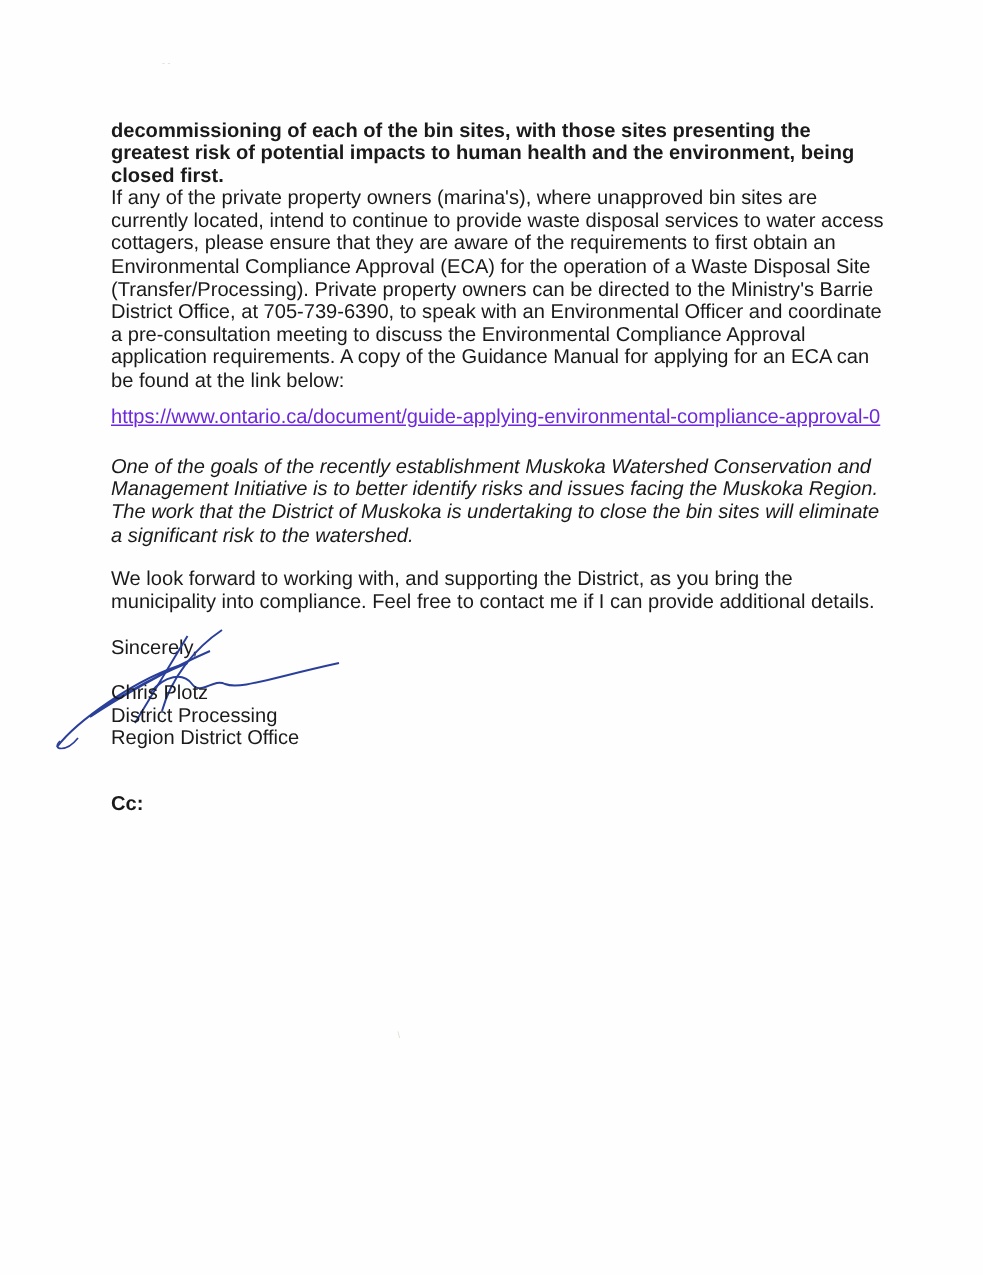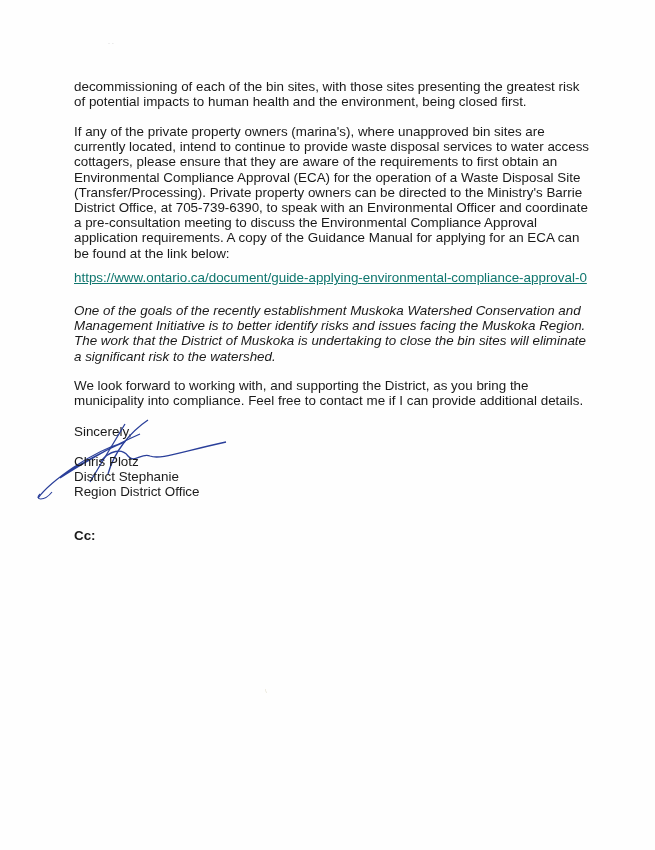--- a/index.html
+++ b/index.html
@@ -6,37 +6,37 @@
   body {
     width: 655px; height: 850px; position: relative; overflow: hidden;
     font-family: "Liberation Sans", sans-serif;
     color: #1a1a1a;
   }
   .page { position: absolute; left: 0; top: 0; width: 655px; height: 850px; background: #fefefe; }
   .para {
     position: absolute; left: 74px; width: 520px;
     font-size: 13.4px; line-height: 15.2px; margin: 0;
   }
-  .link { color: #0f766e; text-decoration: underline; margin-top: 36px; }
+  .link { color: #6d28d9; text-decoration: underline; margin-top: 36px; }
   .mark { position: absolute; color: #d8d8d8; font-size: 6px; }
   .sig-block { position: absolute; left: 74px; top: 454px; font-size: 13.4px; line-height: 15.2px; }
   .cc { position: absolute; left: 74px; top: 528px; font-size: 13.4px; line-height: 15.2px; }
   .cc-label { position: absolute; left: 0; top: 0; font-weight: bold; }
   .cc-list { position: absolute; left: 34px; top: 0; white-space: nowrap; }
   .signature { position: absolute; left: 30px; top: 412px; width: 210px; height: 90px; }
   .sincerely { position: absolute; left: 74px; top: 424px; font-size: 13.4px; }
 </style>
 </head>
 <body>
 
 <div class="page">
 
   <span class="mark" style="left:108px; top:40px;">- -</span>
 
-  <p class="para" style="top:79px;">decommissioning of each of the bin sites, with those sites presenting the greatest risk of potential impacts to human health and the environment, being closed first.</p>
+  <p class="para" style="top:79px;font-weight:bold;">decommissioning of each of the bin sites, with those sites presenting the greatest risk of potential impacts to human health and the environment, being closed first.</p>
 
   <p class="para" style="top:124px;">If any of the private property owners (marina's), where unapproved bin sites are currently located, intend to continue to provide waste disposal services to water access cottagers, please ensure that they are aware of the requirements to first obtain an Environmental Compliance Approval (ECA) for the operation of a Waste Disposal Site (Transfer/Processing). Private property owners can be directed to the Ministry's Barrie District Office, at 705-739-6390, to speak with an Environmental Officer and coordinate a pre-consultation meeting to discuss the Environmental Compliance Approval application requirements. A copy of the Guidance Manual for applying for an ECA can be found at the link below:</p>
 
   <p class="para" style="top:270px;">
     <a class="link" href="#">https://www.ontario.ca/document/guide-applying-environmental-compliance-approval-0</a>
   </p>
 
   <p class="para" style="top:303px;font-style:italic;">One of the goals of the recently establishment Muskoka Watershed Conservation and Management Initiative is to better identify risks and issues facing the Muskoka Region. The work that the District of Muskoka is undertaking to close the bin sites will eliminate a significant risk to the watershed.</p>
 
   <p class="para" style="top:378px;">We look forward to working with, and supporting the District, as you bring the municipality into compliance. Feel free to contact me if I can provide additional details.</p>
@@ -45,21 +45,21 @@
 
   <svg class="signature" viewBox="0 0 210 90">
     <path d="M8 86 C 20 70, 60 40, 95 30 C 70 40, 40 58, 30 66 C 45 56, 80 35, 110 22" fill="none" stroke="#2a3f9a" stroke-width="1.3"></path>
     <path d="M60 70 L 95 12 M 78 62 C 84 40, 100 20, 118 8" fill="none" stroke="#2a3f9a" stroke-width="1.3"></path>
     <path d="M70 50 C 80 38, 92 36, 98 44 C 104 52, 112 40, 120 44 C 130 48, 150 40, 196 30" fill="none" stroke="#2a3f9a" stroke-width="1.3"></path>
     <path d="M10 82 C 4 88, 14 90, 22 80" fill="none" stroke="#2a3f9a" stroke-width="1.1"></path>
   </svg>
 
   <div class="sig-block">
     <div>Chris Plotz</div>
-    <div>District Stephanie</div>
+    <div>District Processing</div>
     <div>Region District Office</div>
   </div>
 
   <div class="cc">
     <div class="cc-label">Cc:</div>
     <div class="cc-list">
     </div>
   </div>
 
   <span class="mark" style="left:265px; top:688px; color:#e0dcc8;">\</span>

